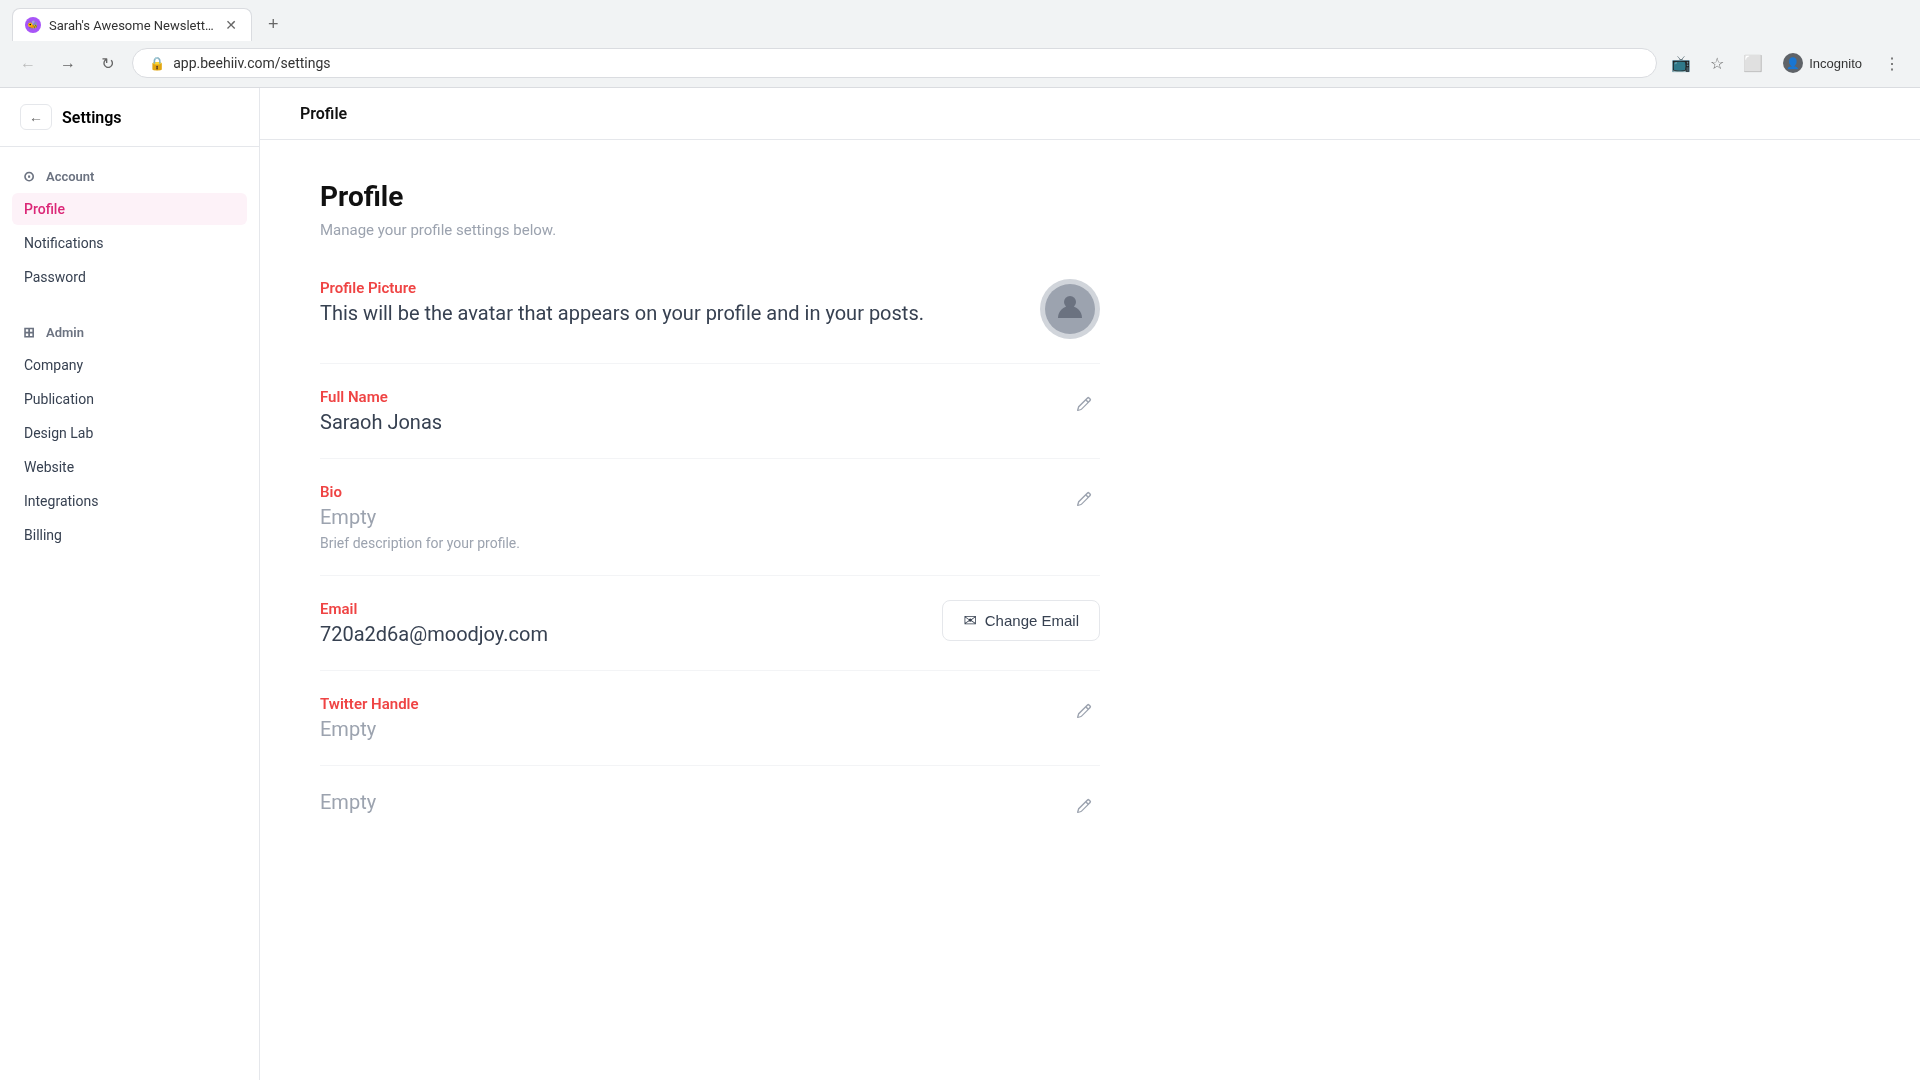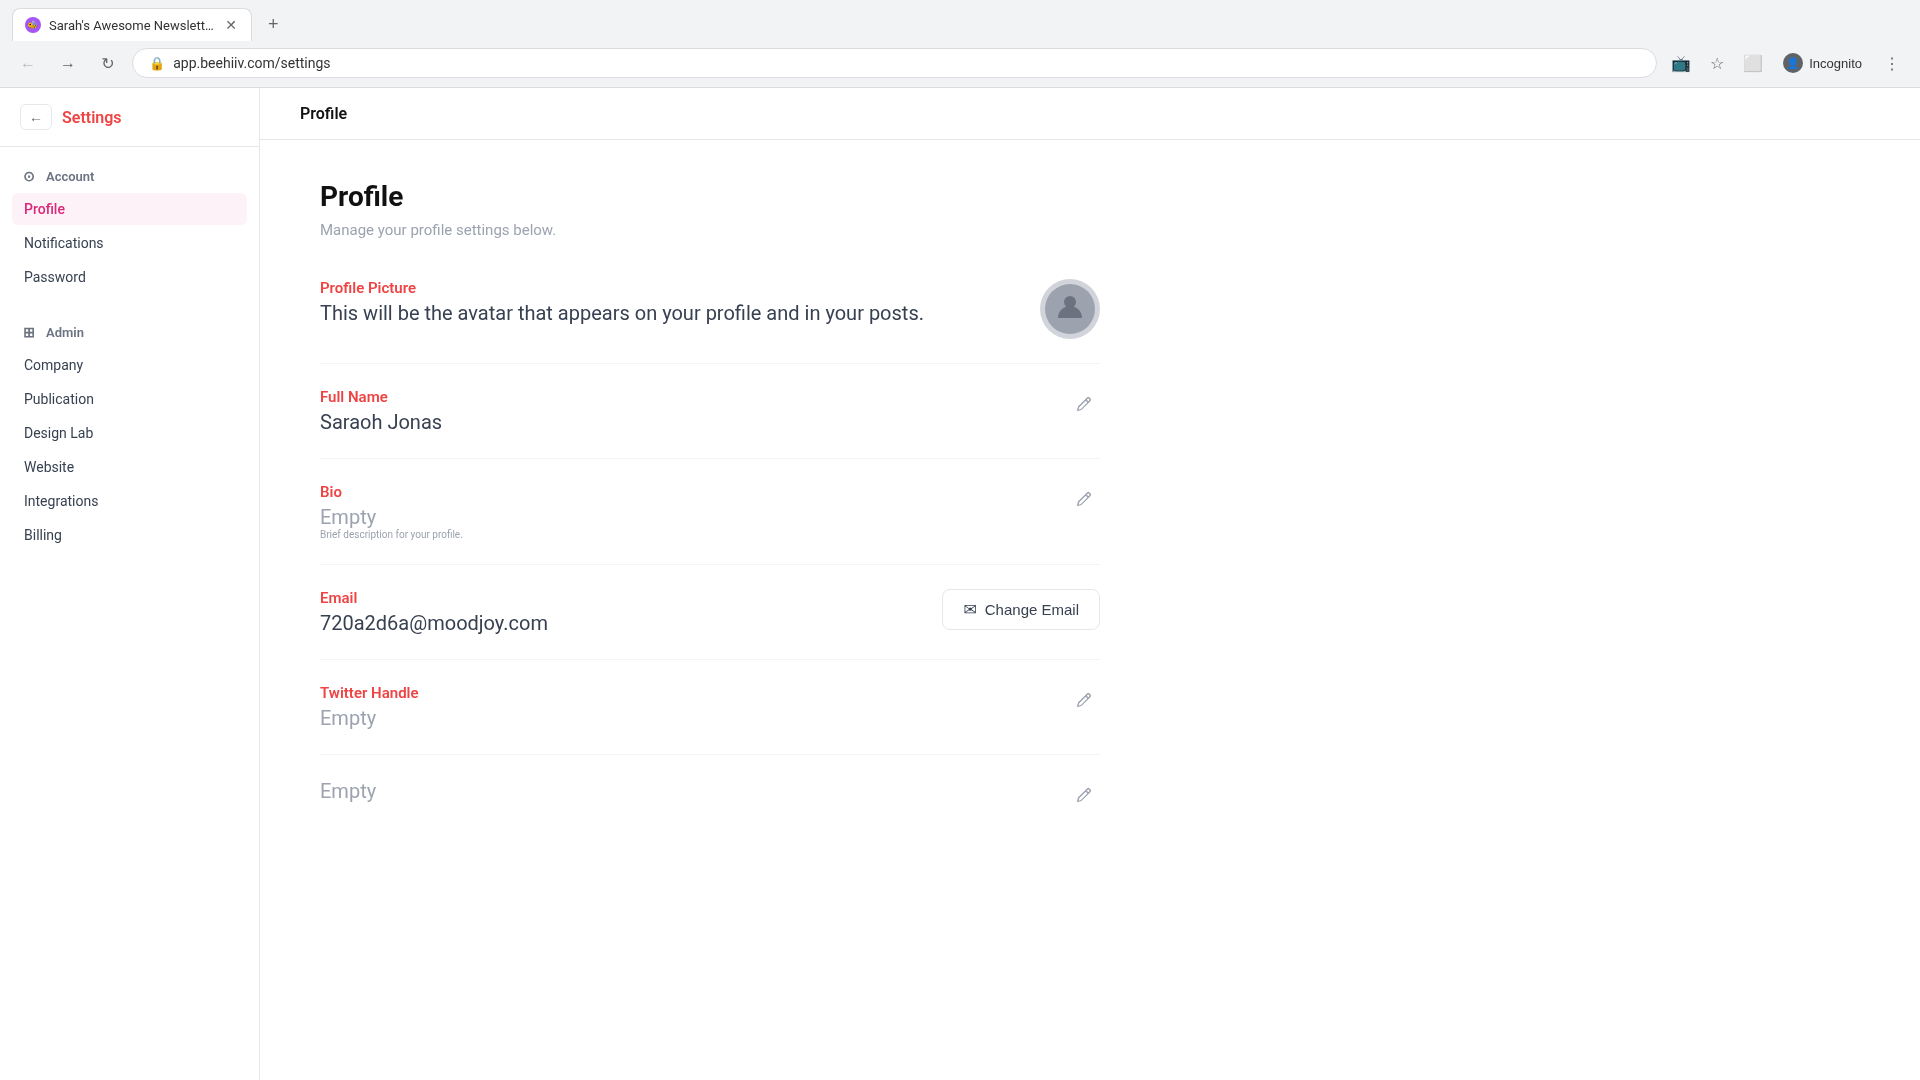--- a/index.html
+++ b/index.html
@@ -24,42 +24,42 @@
     .incognito-btn { display: flex; align-items: center; gap: 6px; background: none; border: none; cursor: pointer; padding: 4px 10px; border-radius: 16px; color: #333; font-size: 13px; }
     .incognito-icon { width: 20px; height: 20px; border-radius: 50%; background: #5f6368; display: flex; align-items: center; justify-content: center; color: white; font-size: 11px; }
 
     
     .app { display: flex; flex: 1; overflow: hidden; }
 
     
     .sidebar { width: 260px; background: #fff; border-right: 1px solid #e5e7eb; display: flex; flex-direction: column; overflow-y: auto; flex-shrink: 0; padding: 0; }
     .sidebar-header { display: flex; align-items: center; gap: 10px; padding: 16px 20px; border-bottom: 1px solid #e5e7eb; }
     .sidebar-back-btn { background: none; border: 1px solid #e5e7eb; border-radius: 6px; cursor: pointer; padding: 4px 8px; color: #666; font-size: 14px; }
-    .sidebar-title { font-size: 16px; font-weight: 600; color: #ef4444; }
+    .sidebar-title { font-size: 16px; font-weight: 600; color: #000000; }
     .sidebar-section { padding: 16px 12px 8px; }
     .sidebar-section-label { display: flex; align-items: center; gap: 8px; font-size: 13px; font-weight: 600; color: #6b7280; padding: 4px 8px; margin-bottom: 4px; }
     .sidebar-section-icon { width: 18px; height: 18px; display: flex; align-items: center; justify-content: center; font-size: 14px; color: #6b7280; }
     .sidebar-item { display: flex; align-items: center; padding: 8px 12px; border-radius: 6px; cursor: pointer; font-size: 14px; color: #374151; margin-bottom: 2px; }
     .sidebar-item.active { background: #fdf2f8; color: #db2777; font-weight: 500; }
 
     
     .main-content { flex: 1; overflow-y: auto; background: #fff; }
     .main-header { padding: 16px 40px; border-bottom: 1px solid #e5e7eb; }
     .main-header-title { font-size: 16px; font-weight: 600; color: #111; }
     .main-body { padding: 40px 60px; max-width: 900px; }
     .page-title { font-size: 28px; font-weight: 700; color: #111; margin-bottom: 8px; }
     .page-subtitle { font-size: 15px; color: #9ca3af; margin-bottom: 40px; }
 
     .settings-section { border-bottom: 1px solid #f3f4f6; padding-bottom: 24px; margin-bottom: 24px; display: flex; align-items: flex-start; justify-content: space-between; }
     .settings-section:last-child { border-bottom: none; }
     .settings-section-content { flex: 1; }
     .settings-section-label { font-size: 15px; font-weight: 600; color: #ef4444; margin-bottom: 4px; }
     .settings-section-value { font-size: 20px; color: #374151; }
     .settings-section-value.empty { color: #9ca3af; }
-    .settings-section-hint { font-size: 10px; color: #9ca3af; }
+    .settings-section-hint { font-size: 14px; color: #9ca3af; margin-top: 6px; }
     .settings-section-action { flex-shrink: 0; margin-left: 20px; display: flex; align-items: center; }
 
     .edit-icon-btn { background: none; border: none; cursor: pointer; color: #9ca3af; font-size: 16px; padding: 8px; border-radius: 6px; }
 
     .change-email-btn { background: #fff; border: 1.5px solid #e5e7eb; border-radius: 8px; padding: 10px 20px; font-size: 15px; font-weight: 500; color: #374151; cursor: pointer; display: flex; align-items: center; gap: 8px; }
     .change-email-btn .email-icon { color: #374151; font-size: 16px; }
 
     .profile-avatar { width: 60px; height: 60px; border-radius: 50%; background: #d1d5db; display: flex; align-items: center; justify-content: center; cursor: pointer; flex-shrink: 0; }
     .profile-avatar-inner { width: 50px; height: 50px; border-radius: 50%; background: #9ca3af; display: flex; align-items: center; justify-content: center; }
     .avatar-icon { font-size: 24px; color: #6b7280; }

